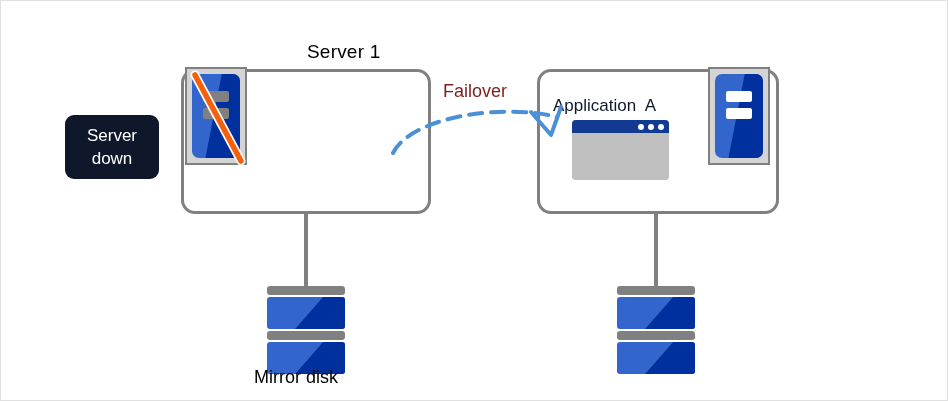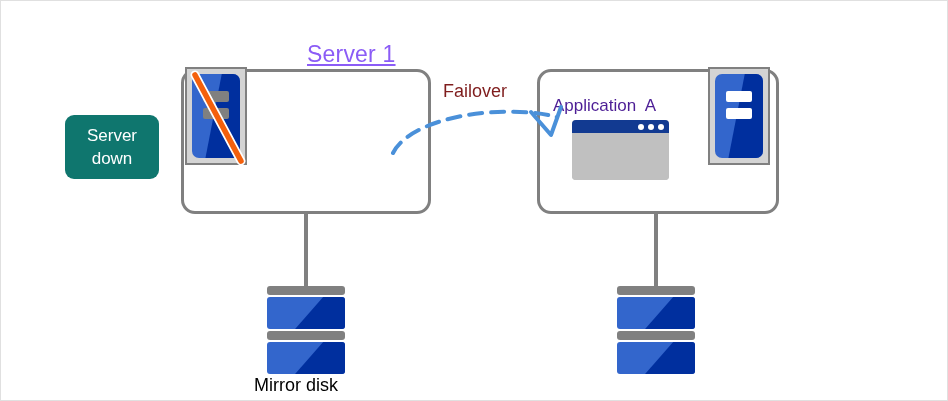--- a/index.html
+++ b/index.html
@@ -27,25 +27,24 @@
     border-radius: 14px;
     background: #ffffff;
     box-sizing: border-box;
   }
   #server1-box { left: 180px; top: 68px; width: 250px; height: 145px; }
   #server2-box { left: 536px; top: 68px; width: 242px; height: 145px; }
 
   
   .server-title {
     position: absolute;
-    font-size: 23px;
-    color: #8b5cf6;
+    font-size: 19px;
+    color: #000000;
     white-space: nowrap;
     letter-spacing: 0.2px;
-    text-decoration: underline;
   }
   #server1-title { left: 306px; top: 40px; }
   #server2-title { left: 578px; top: 40px; }
 
   
   .rack-icon {
     position: absolute;
     background: #d4d4d4;
     border: 2px solid #808080;
     box-sizing: border-box;
@@ -82,21 +81,21 @@
 
   
   .slash-wrap { position: absolute; inset: 0; pointer-events: none; }
 
   
   #app-label {
     position: absolute;
     left: 552px;
     top: 95px;
     font-size: 17px;
-    color: #4c1d95;
+    color: #0f172a;
     white-space: pre;
   }
   #app-window {
     position: absolute;
     left: 571px;
     top: 119px;
     width: 97px;
     height: 60px;
     border-radius: 4px;
     overflow: hidden;
@@ -118,21 +117,21 @@
   }
   #app-window .body { height: calc(100% - 13px); background: #c0c0c0; }
 
   
   #server-down-badge {
     position: absolute;
     left: 64px;
     top: 114px;
     width: 94px;
     height: 64px;
-    background: #0f766e;
+    background: #0f172a;
     border-radius: 9px;
     color: #ffffff;
     font-size: 17px;
     line-height: 23px;
     display: flex;
     flex-direction: column;
     align-items: center;
     justify-content: center;
     text-align: center;
   }
@@ -172,21 +171,20 @@
     clip-path: polygon(100% 0, 100% 100%, 36% 100%, 72% 0);
   }
 
   #mirror-disk-label {
     position: absolute;
     left: 253px;
     top: 366px;
     font-size: 18px;
     color: #000000;
     white-space: nowrap;
-    margin-top: 8px;
   }
 
   
   #failover-label {
     position: absolute;
     left: 442px;
     top: 80px;
     font-size: 18px;
     color: #7f1d1d;
     white-space: nowrap;

